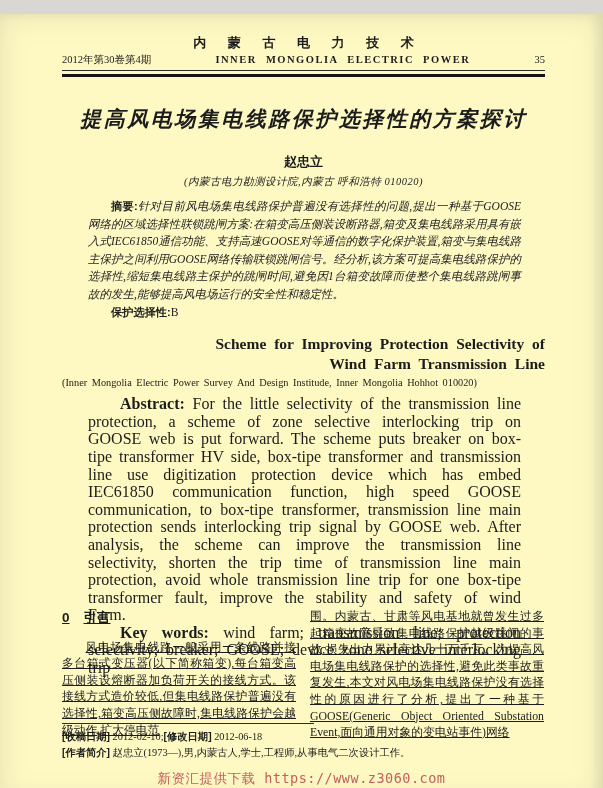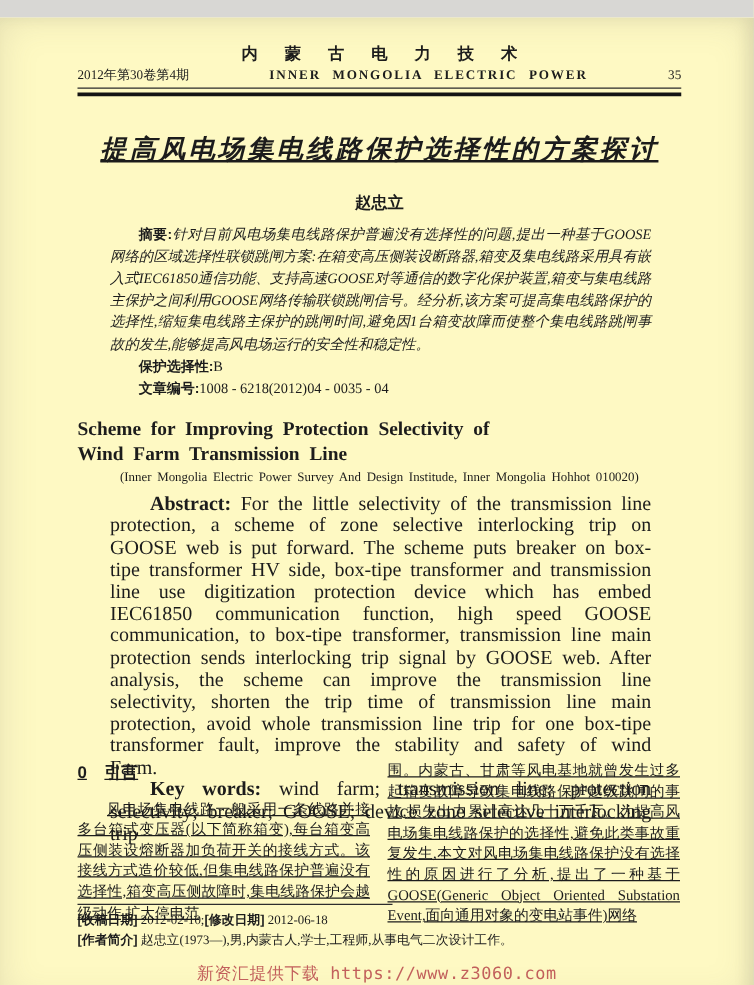--- a/index.html
+++ b/index.html
@@ -15,35 +15,35 @@
   .journal-cn{text-align:center;font-family:"Liberation Sans","DejaVu Sans",sans-serif;
     font-weight:bold;font-size:13px;letter-spacing:9px;padding-left:9px;}
   .header-row{display:flex;justify-content:space-between;align-items:baseline;
     font-size:10.5px;margin-top:1px;}
   .header-row .jen{font-family:"Liberation Serif",serif;font-weight:bold;letter-spacing:1.5px;word-spacing:5px;font-size:10.5px;}
   .rule-thin{border-top:1.2px solid #2b2b2b;margin-top:3px;}
   .rule-thick{height:3.5px;background:#141414;margin-top:2.5px;}
 
   
   .title-cn{margin-top:28px;text-align:center;font-size:21px;font-weight:bold;
-    letter-spacing:2.5px;font-style:italic;text-decoration:underline;}
+    letter-spacing:2.5px;font-style:italic;}
   .author-cn{margin-top:20px;text-align:center;font-size:13px;font-weight:bold;}
   .affil-cn{margin-top:4px;text-align:center;font-size:10.5px;font-style:italic;letter-spacing:.5px;}
 
   
   .abstract-zone{margin:9px 24px 0 26px;font-size:11.5px;line-height:17.6px;text-align:justify;}
   .abstract-zone p{margin:0;text-indent:2em;font-style:italic;}
   .abstract-zone .lab{font-style:normal;font-weight:bold;font-family:"Liberation Sans","DejaVu Sans",sans-serif;font-size:11.2px;}
   .abstract-zone .plain{font-style:normal;}
 
   
-  .title-en{margin-top:13px;text-align:left;font-size:15.5px;font-weight:bold;
+  .title-en{margin-top:13px;text-align:right;font-size:15.5px;font-weight:bold;
     line-height:20px;word-spacing:4px;}
   .author-en{margin-top:9px;text-align:center;font-size:12px;font-weight:bold;}
-  .affil-en{margin-top:3px;text-align:center;font-size:10.3px;word-spacing:2px;}
+  .affil-en{margin-top:3px;font-size:10.3px;word-spacing:2px;}
   .abstract-en{margin:7px 24px 0 26px;font-size:16px;line-height:17.6px;
     text-align:justify;word-spacing:3px;}
   .abstract-en p{margin:0;text-indent:2em;}
   .abstract-en .lab{font-weight:bold;}
 
   
   .body-zone{position:absolute;left:62px;top:594px;width:483px;}
   .cols{display:flex;gap:14px;text-decoration:underline;}
   .col{width:234px;font-size:11.8px;line-height:16.6px;text-align:justify;}
   .sec-head{font-family:"Liberation Sans","DejaVu Sans",sans-serif;font-weight:bold;
@@ -74,25 +74,25 @@
     <div class="header-row">
       <span>2012年第30卷第4期</span>
       <span class="jen">INNER MONGOLIA ELECTRIC POWER</span>
       <span>35</span>
     </div>
     <div class="rule-thin"></div>
     <div class="rule-thick"></div>
 
     <div class="title-cn">提高风电场集电线路保护选择性的方案探讨</div>
     <div class="author-cn">赵忠立</div>
+    <div class="affil-cn">(内蒙古电力勘测设计院,内蒙古  呼和浩特  010020)</div>
 
     <div class="abstract-zone">
       <p><span class="lab">摘要:</span><span>针对目前风电场集电线路保护普遍没有选择性的问题,提出一种基于GOOSE网络的区域选择性联锁跳闸方案:在箱变高压侧装设断路器,箱变及集电线路采用具有嵌入式IEC61850通信功能、支持高速GOOSE对等通信的数字化保护装置,箱变与集电线路主保护之间利用GOOSE网络传输联锁跳闸信号。经分析,该方案可提高集电线路保护的选择性,缩短集电线路主保护的跳闸时间,避免因1台箱变故障而使整个集电线路跳闸事故的发生,能够提高风电场运行的安全性和稳定性。</span></p>
       <p><span class="lab">保护选择性:</span><span class="plain">B</span></p>
-      <p><span class="lab">文章编号:</span><span class="plain">1008 - 6218(2012)04 - 0035 - 04</span></p>
     </div>
 
     <div class="title-en">
       <div>Scheme for Improving Protection Selectivity of</div>
       <div>Wind Farm Transmission Line</div>
     </div>
     <div class="affil-en">(Inner Mongolia Electric Power Survey And Design Institude, Inner Mongolia  Hohhot  010020)</div>
 
     <div class="abstract-en">
       <p><span class="lab">Abstract:</span> <span>For the little selectivity of the transmission line protection, a scheme of zone selective interlocking trip on GOOSE web is put forward. The scheme puts breaker on box-tipe transformer HV side, box-tipe transformer and transmission line use digitization protection device which has embed IEC61850 communication function, high speed GOOSE communication, to box-tipe transformer, transmission line main protection sends interlocking trip signal by GOOSE web. After analysis, the scheme can improve the transmission line selectivity, shorten the trip time of transmission line main protection, avoid whole transmission line trip for one box-tipe transformer fault, improve the stability and safety of wind Farm.</span></p>

